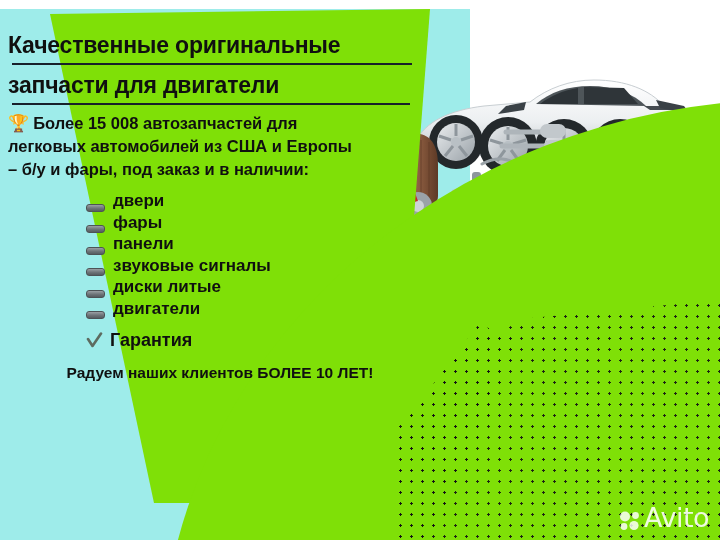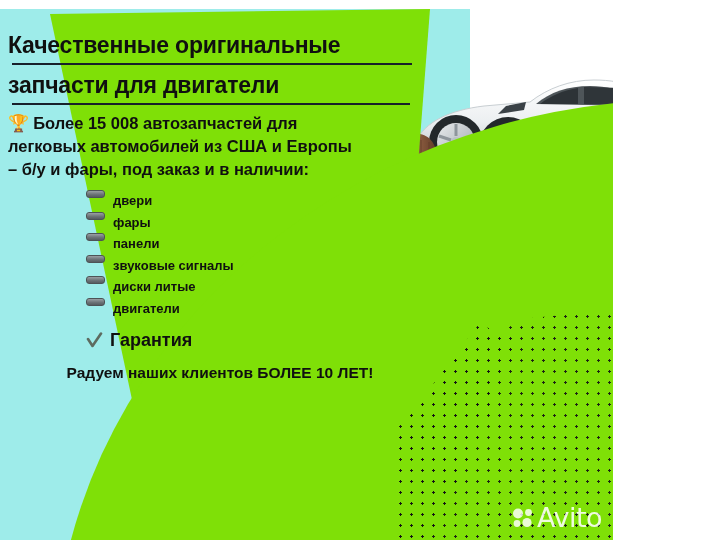--- a/index.html
+++ b/index.html
@@ -1,21 +1,21 @@
 <!DOCTYPE html>
 <html><head>
 <meta charset="utf-8">
 <style>
   html,body{margin:0;padding:0;}
   body{
     width:720px;height:540px;overflow:hidden;
     font-family:"Liberation Sans","DejaVu Sans",sans-serif;
     background:#ffffff;
   }
-  #poster{position:relative;width:613px;height:540px;overflow:hidden;background:#ffffff;text-decoration:underline;}
+  #poster{position:relative;width:720px;height:540px;overflow:hidden;background:#ffffff;text-decoration:underline;}
 
   
   .cyan-bg{position:absolute;left:0;top:8px;width:470px;height:532px;background:#9eecea;}
   .white-top{position:absolute;left:0;top:0;width:720px;height:9px;background:#ffffff;}
   .white-right{position:absolute;left:400px;top:0;width:320px;height:540px;background:#ffffff;}
 
   
   .green-panel{
     position:absolute;left:0;top:0;width:720px;height:540px;
     background:#7fe007;
@@ -58,41 +58,41 @@
   .hl-rule.r2{width:398px;margin-left:4px;}
 
   .promo{
     margin-top:7px;color:#101010;font-weight:bold;font-size:16.5px;line-height:23px;
     white-space:nowrap;
   }
   .promo .trophy{font-size:17px;margin-right:4px;}
 
   .list{margin:9px 0 0 78px;padding:0;list-style:none;}
   .list li{
-    display:flex;align-items:flex-start;
-    color:#101010;font-weight:bold;font-size:13px;line-height:21.5px;
+    display:flex;align-items:flex-end;
+    color:#101010;font-weight:bold;font-size:17px;line-height:21.5px;
     white-space:nowrap;
   }
   .bullet{
     width:19px;height:8px;border-radius:3px;margin-right:8px;flex:0 0 auto;
     background:linear-gradient(#9aa0a4,#6d7478 55%,#565c60);
     border:1px solid #4d5356;box-sizing:border-box;
   }
   .guarantee{
     display:flex;align-items:center;margin:11px 0 0 78px;
     color:#101010;font-weight:bold;font-size:18px;white-space:nowrap;
   }
   .check{width:17px;height:17px;margin-right:7px;flex:0 0 auto;}
   .footline{
     margin:13px 0 0 4px;color:#101010;font-weight:bold;font-size:15.5px;white-space:nowrap;text-align:center;
   }
 
   
   .avito{
-    position:absolute;right:11px;bottom:9px;display:flex;align-items:center;
+    position:absolute;right:11px;bottom:9px;display:flex;align-items:flex-end;
     opacity:.88;
   }
   .avito .mark{width:22px;height:20px;margin-right:3px;}
   .avito .word{
     color:#ffffff;font-size:27px;font-weight:normal;line-height:27px;
     letter-spacing:-.5px;font-family:"DejaVu Sans",sans-serif;
   }
 </style>
 </head>
 <body>

